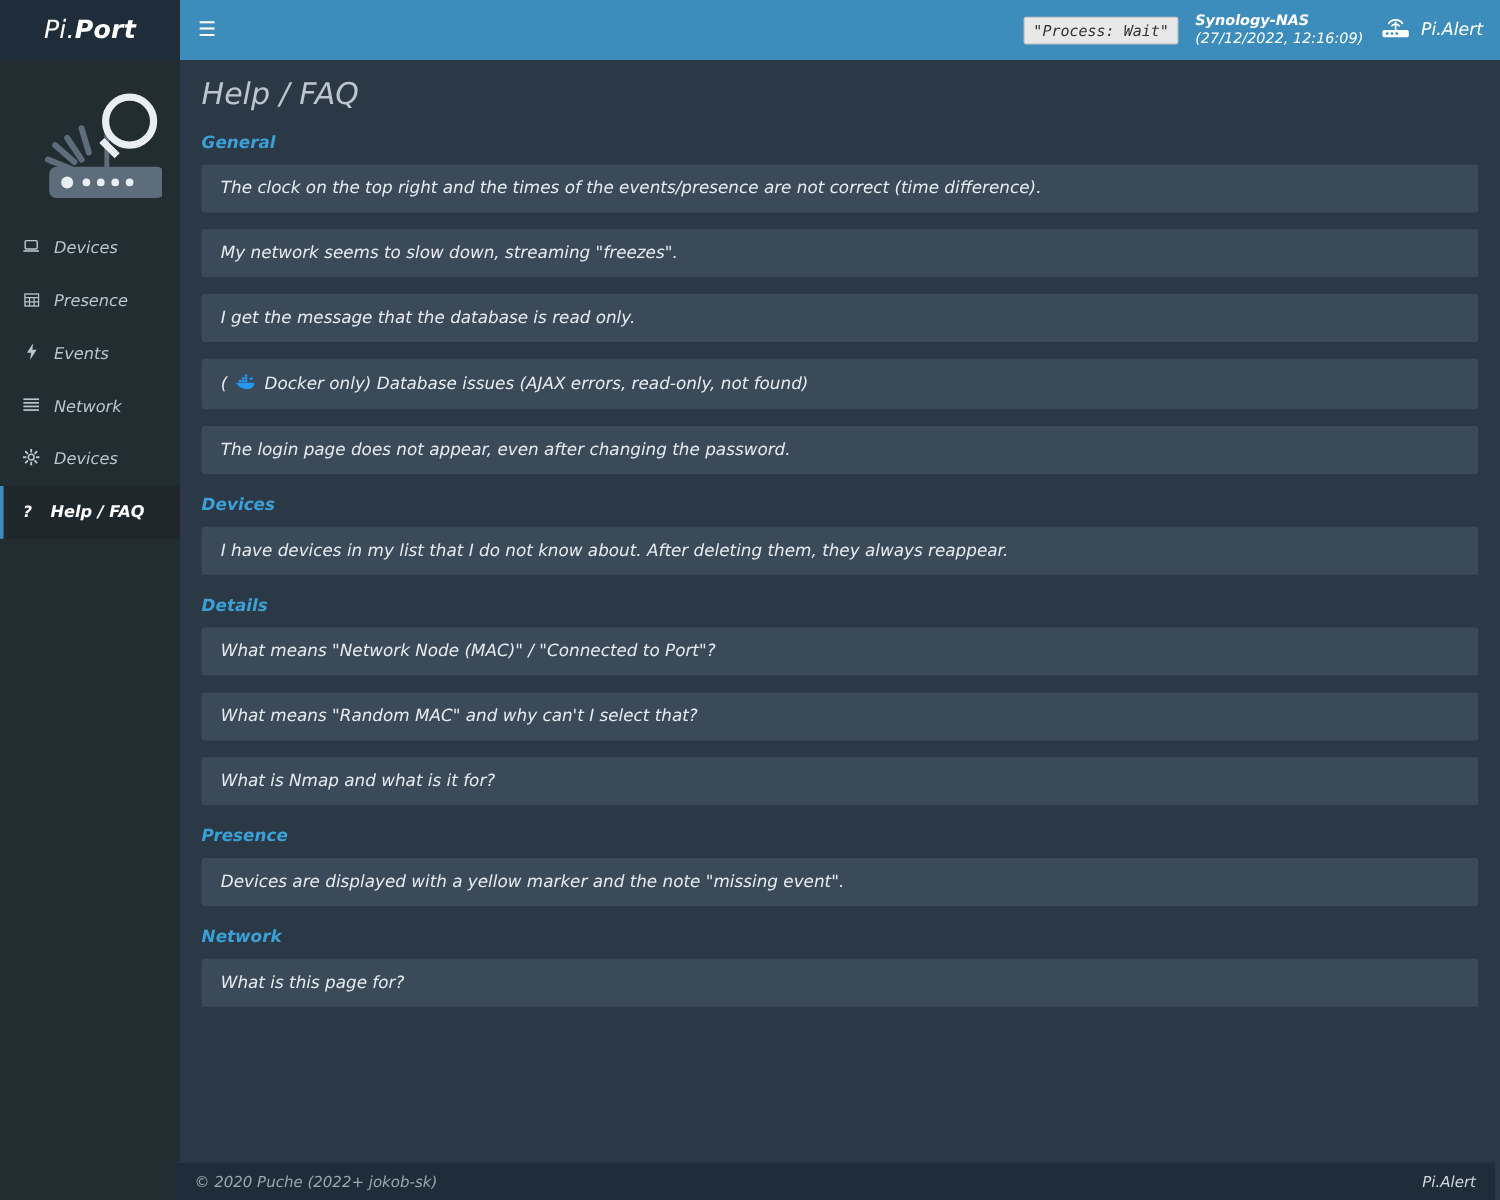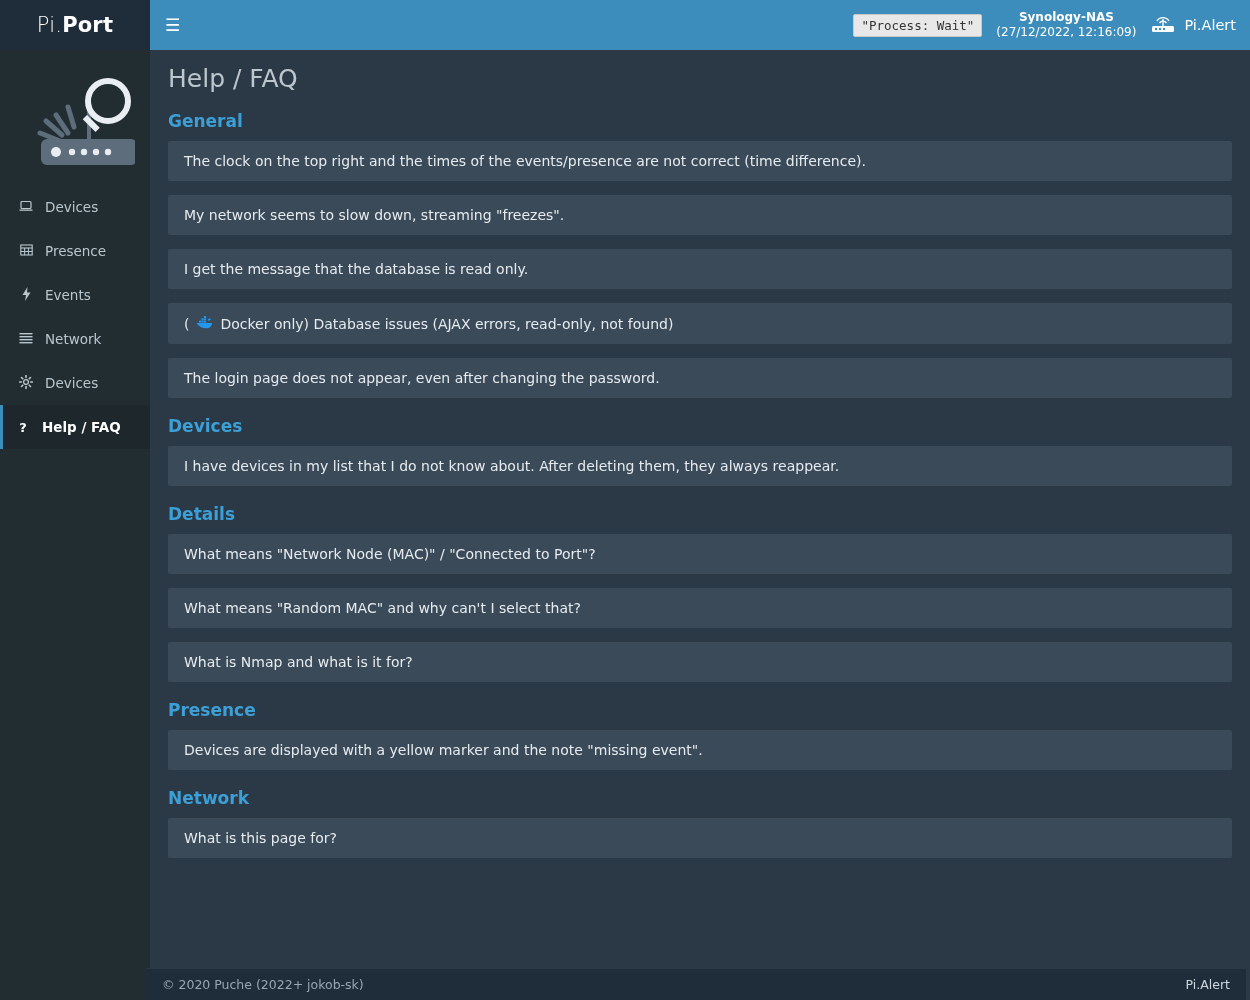--- a/index.html
+++ b/index.html
@@ -2,21 +2,21 @@
 <html><head>
 <meta charset="utf-8">
 <style>
   * { box-sizing: border-box; margin: 0; padding: 0; }
   html, body {
     width: 1250px; height: 1000px;
     font-family: "DejaVu Sans", "Liberation Sans", sans-serif;
     background: #2b3947;
     overflow: hidden;
   }
-  .app { position: relative; width: 1250px; height: 1000px; }
+  .app { position: relative; width: 1250px; height: 1000px; font-style: italic; }
 
   
   .header {
     position: absolute; top: 0; left: 0; width: 1250px; height: 50px;
     display: flex; align-items: stretch;
   }
   .logo-box {
     width: 150px; height: 50px; background: #1f2d3a;
     display: flex; align-items: center; justify-content: center;
     color: #ffffff; font-size: 21px; letter-spacing: .2px;
@@ -34,21 +34,21 @@
   .header-right {
     position: absolute; right: 0; top: 0; height: 50px;
     display: flex; align-items: center; gap: 14px; padding-right: 14px;
   }
   .process-status {
     background: #e8e8e8; color: #333; border: 1px solid #c9c9c9;
     font-family: "DejaVu Sans Mono", "Liberation Mono", monospace;
     font-size: 12.5px; padding: 3px 7px; border-radius: 2px; white-space: nowrap;
   }
   .server-info {
-    color: #ffffff; font-size: 12px; line-height: 15px; text-align: center;
+    color: #ffffff; font-size: 12px; line-height: 15px; text-align: left;
     font-weight: 600;
   }
   .server-info .sub { font-weight: 400; font-size: 12px; }
   .header-brand {
     display: flex; align-items: center; gap: 8px; color: #ffffff; font-size: 14.5px;
   }
   .header-brand .rt { display: block; }
 
   
   .sidebar {
@@ -76,21 +76,21 @@
 
   
   .content {
     position: absolute; top: 50px; left: 150px; width: 1100px; height: 918px;
     background: #2b3947; padding: 8px 18px 0 18px; overflow: hidden;
   }
   .page-title {
     color: #bcc6cc; font-size: 25px; font-weight: 400; margin: 6px 0 14px 0;
   }
   .section-title {
-    color: #3c9fd6; font-size: 17px; font-weight: 600; margin: 18px 0 10px 0;
+    color: #3c9fd6; font-size: 14px; font-weight: 600; margin: 18px 0 10px 0;
   }
   .faq-item {
     background: #3b4a59; color: #e6ebef; font-size: 14px;
     padding: 12px 16px; margin-bottom: 14px; border-radius: 2px;
     cursor: pointer; display: flex; align-items: center; gap: 4px;
   }
   .docker-icon { display: inline-block; vertical-align: middle; margin: 0 3px; }
 
   
   .footer {

